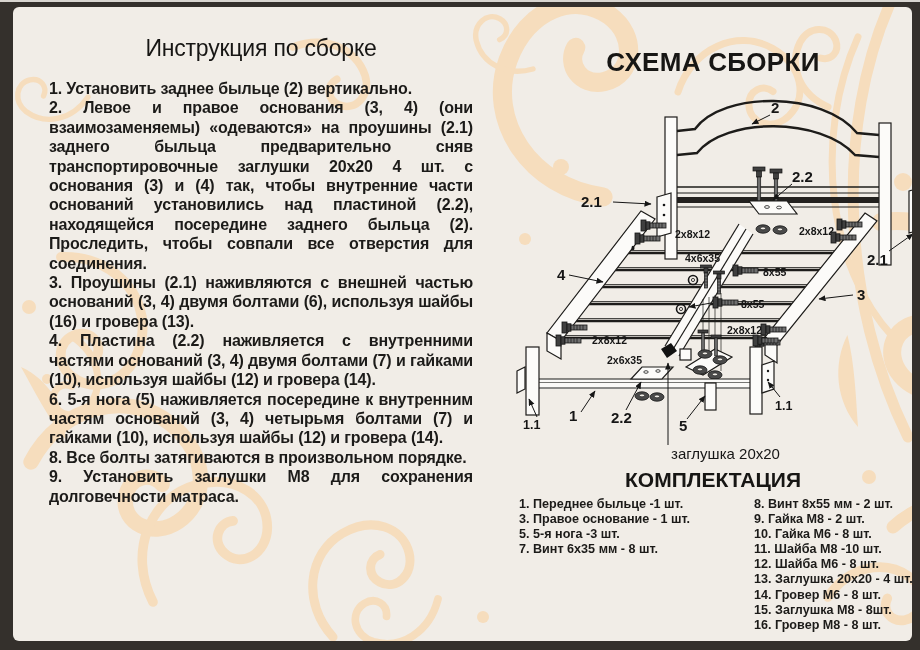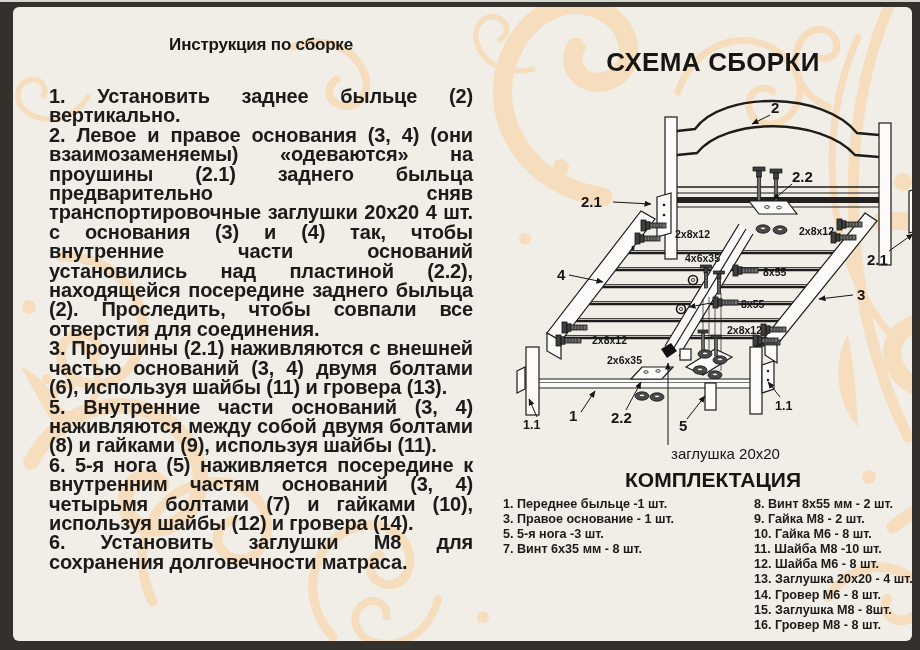--- a/index.html
+++ b/index.html
@@ -10,41 +10,41 @@
   }
   .top-light{position:absolute;top:0;left:0;right:0;height:2px;background:#d8d5d0;z-index:3;}
   .page{
     position:absolute;left:13px;top:7px;right:8px;bottom:9px;
     background:#f1ede7;border-radius:6px;overflow:hidden;
   }
   .ornaments{position:absolute;inset:0;z-index:0;}
   .content{position:absolute;inset:0;z-index:2;}
   .instr-title{
     position:absolute;left:36px;top:28px;width:424px;text-align:center;
-    font-size:17px;font-weight:bold;color:#171614;letter-spacing:-0.2px;
+    font-size:23px;font-weight:normal;color:#171614;letter-spacing:-0.2px;
   }
   .steps{
-    position:absolute;left:36px;top:80px;width:424px;
-    font-size:20px;font-weight:bold;line-height:19.4px;color:#1c1b19;
+    position:absolute;left:36px;top:72px;width:424px;
+    font-size:16px;font-weight:bold;line-height:19.4px;color:#1c1b19;
     text-align:justify;letter-spacing:-0.15px;
   }
   .steps p{margin:0;}
   .schema-title{
     position:absolute;left:490px;top:40px;width:420px;text-align:center;
     font-size:26px;font-weight:bold;color:#171614;letter-spacing:0.3px;
   }
   .parts-title{
     position:absolute;left:490px;top:461px;width:420px;text-align:center;
     font-size:21px;font-weight:bold;color:#171614;
   }
   .parts-col{
     position:absolute;top:490px;font-size:12.6px;font-weight:bold;
     line-height:15.1px;color:#1c1b19;
   }
-  .parts-left{left:490px;width:235px;}
+  .parts-left{left:506px;width:235px;}
   .parts-right{left:741px;width:178px;}
   .diagram{position:absolute;left:452px;top:76px;width:466px;height:392px;}
   
   .wood{fill:#fcfbf9;stroke:#1d1c1a;stroke-width:1.2;}
   .ln{stroke:#1d1c1a;fill:none;}
   .lbl{font:bold 15px "Liberation Sans",sans-serif;fill:#161616;}
   .lbl-s{font:bold 12.5px "Liberation Sans",sans-serif;fill:#161616;}
   .spec{font:bold 10.5px "Liberation Sans",sans-serif;fill:#161616;}
   .cap{font:15px "Liberation Sans",sans-serif;fill:#161616;}
   .ld{stroke:#161616;stroke-width:1;fill:none;marker-end:url(#arrow);}
@@ -100,24 +100,25 @@
     </g>
   </svg>
 
   <div class="content">
 
     <div class="instr-title">Инструкция по сборке</div>
 
     <div class="steps">
         <p class="step">1. Установить заднее быльце (2) вертикально.</p>
         <p class="step">2. Левое и правое основания (3, 4) (они взаимозаменяемы) «одеваются» на проушины (2.1) заднего быльца предварительно сняв транспортировочные заглушки 20х20 4 шт. с основания (3) и (4) так, чтобы внутренние части оснований установились над пластиной (2.2), находящейся посередине заднего быльца (2). Проследить, чтобы совпали все отверстия для соединения.</p>
-        <p class="step">3. Проушины (2.1) наживляются с внешней частью оснований (3, 4) двумя болтами (6), используя шайбы (11) и гровера (13).</p>
-        <p class="step">5. Внутренние части оснований (3, 4) наживляются между собой двумя болтами (8) и гайками (9), используя шайбы (11).</p>
+        <p class="step">3. Проушины (2.1) наживляются с внешней частью оснований (3, 4) двумя болтами (6), используя шайбы (16) и гровера (13).</p>
+        <p class="step">4. Пластина (2.2) наживляется с внутренними частями оснований (3, 4) двумя болтами (7) и гайками (10), используя шайбы (12) и гровера (14).</p>
         <p class="step">6. 5-я нога (5) наживляется посередине к внутренним частям оснований (3, 4) четырьмя болтами (7) и гайками (10), используя шайбы (12) и гровера (14).</p>
-        <p class="step">6. Установить заглушки М8 для сохранения долговечности матраса.</p>
+        <p class="step">8. Все болты затягиваются в произвольном порядке.</p>
+        <p class="step">9. Установить заглушки М8 для сохранения долговечности матраса.</p>
       </div>
 
     <div class="schema-title">СХЕМА СБОРКИ</div>
 
     <svg class="diagram" viewBox="0 0 466 392">
       <defs>
         <marker id="arrow" markerWidth="9" markerHeight="8" refX="6.5" refY="3" orient="auto" markerUnits="userSpaceOnUse">
           <path d="M0,0 L7,3 L0,6 Z" fill="#161616"></path>
         </marker>
         <g id="bolt-h">

